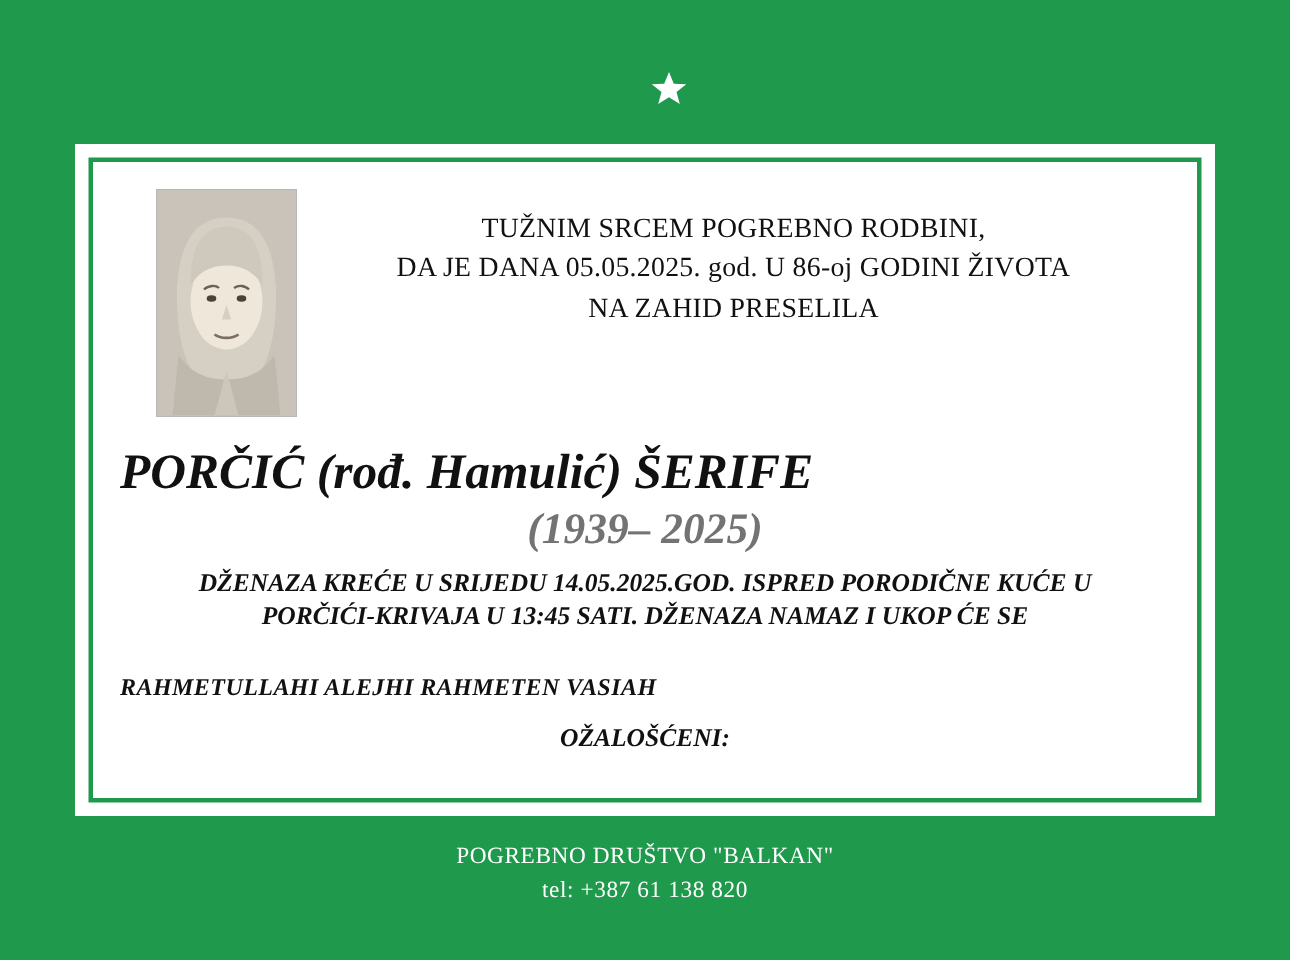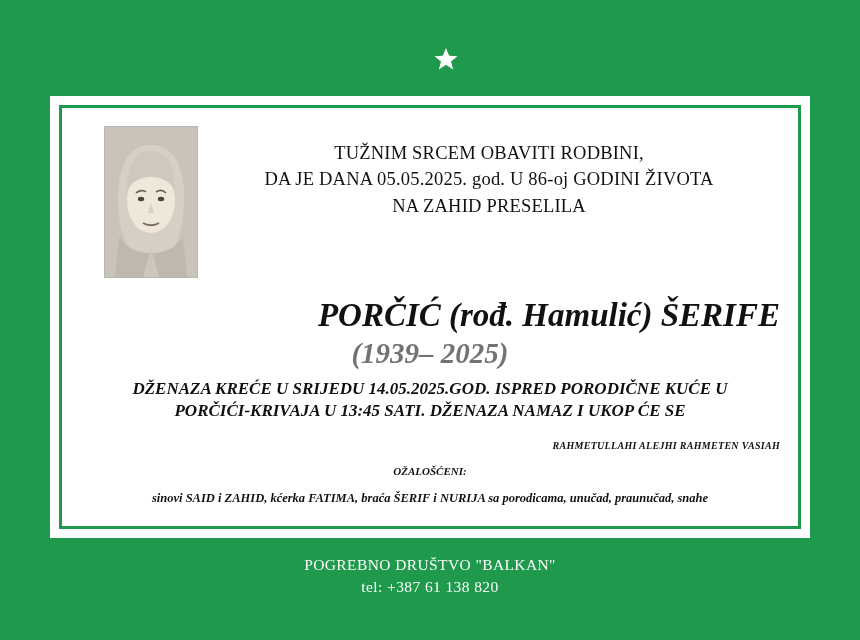--- a/index.html
+++ b/index.html
@@ -70,21 +70,21 @@
     text-align: center;
     padding: 18px 10px 0 10px;
     font-size: 18.5px;
     line-height: 1.42;
     color: #111111;
     letter-spacing: 0.2px;
   }
   .intro div { white-space: nowrap; }
 
   .name {
-    text-align: right;
+    text-align: left;
     font-weight: bold;
     font-style: italic;
     font-size: 33px;
     color: #111111;
     margin-top: 18px;
     line-height: 1.18;
   }
   .years {
     text-align: center;
     font-weight: bold;
@@ -98,33 +98,33 @@
     text-align: center;
     font-weight: bold;
     font-style: italic;
     font-size: 17px;
     line-height: 1.3;
     color: #111111;
     margin-top: 8px;
     padding: 0 4px;
   }
   .rahmet {
-    text-align: right;
-    font-style: italic;
-    font-weight: bold;
-    font-size: 10px;
-    color: #111111;
-    margin-top: 18px;
+    text-align: left;
+    font-style: italic;
+    font-weight: bold;
+    font-size: 16px;
+    color: #111111;
+    margin-top: 28px;
     letter-spacing: 0.3px;
   }
   .mourners-label {
     text-align: center;
     font-style: italic;
     font-weight: bold;
-    font-size: 11px;
+    font-size: 17px;
     color: #111111;
     margin-top: 14px;
   }
   .mourners {
     text-align: center;
     font-style: italic;
     font-weight: bold;
     font-size: 12.5px;
     line-height: 1.45;
     color: #111111;
@@ -169,40 +169,39 @@
             <path d="M31 66 C34 63 39 63 41 65" stroke="#6b6255" stroke-width="1.6" fill="none"></path>
             <path d="M51 65 C54 63 58 63 61 66" stroke="#6b6255" stroke-width="1.6" fill="none"></path>
             <path d="M46 76 L43 86 L49 86 Z" fill="#d9cfc0"></path>
             <path d="M38 96 C42 99 50 99 54 96" stroke="#7a6f60" stroke-width="1.8" fill="none"></path>
             <path d="M14 110 C22 120 30 126 46 126 C62 126 70 120 78 110 L82 150 L10 150 Z" fill="#bfb8ad"></path>
             <path d="M46 120 L38 150 L54 150 Z" fill="#cdc6bb"></path>
           </svg>
         </div>
 
         <div class="intro">
-          <div>TUŽNIM SRCEM  OBAVITI RODBINI,</div>
+          <div>TUŽNIM SRCEM  POGREBNO RODBINI,</div>
           <div>DA JE DANA 05.05.2025. god. U 86-oj GODINI ŽIVOTA</div>
           <div>NA ZAHID PRESELILA</div>
         </div>
       </div>
 
       <div class="name">PORČIĆ (rođ. Hamulić) ŠERIFE</div>
       <div class="years">(1939– 2025)</div>
 
       <div class="details">
         <div>DŽENAZA KREĆE U SRIJEDU 14.05.2025.GOD. ISPRED PORODIČNE KUĆE U</div>
         <div>PORČIĆI-KRIVAJA U 13:45 SATI. DŽENAZA NAMAZ I UKOP ĆE SE</div>
       </div>
 
       <div class="rahmet">RAHMETULLAHI ALEJHI RAHMETEN VASIAH</div>
 
       <div class="mourners-label">OŽALOŠĆENI:</div>
 
       <div class="mourners">
-        <div>sinovi SAID i ZAHID, kćerka FATIMA, braća ŠERIF i NURIJA sa porodicama, unučad, praunučad, snahe</div>
       </div>
 
     </div>
   </div>
 
   <div class="footer">
     <div>POGREBNO DRUŠTVO "BALKAN"</div>
     <div>tel: +387 61 138 820</div>
   </div>
 

